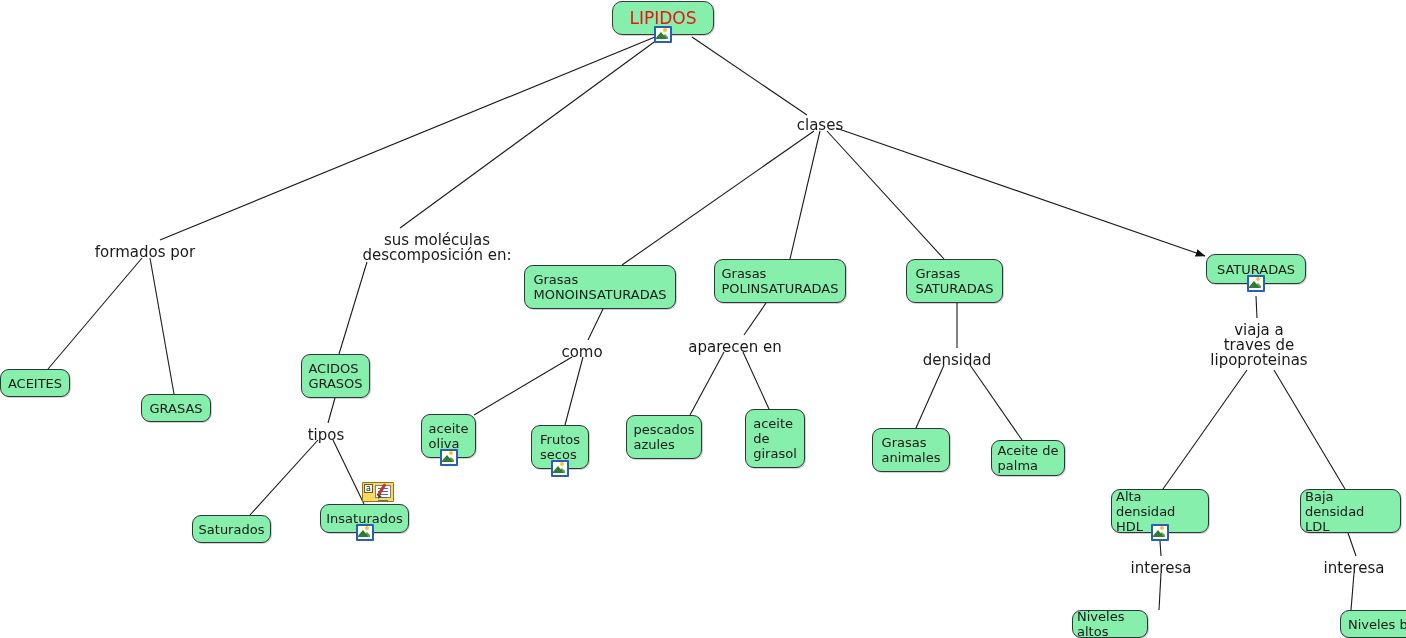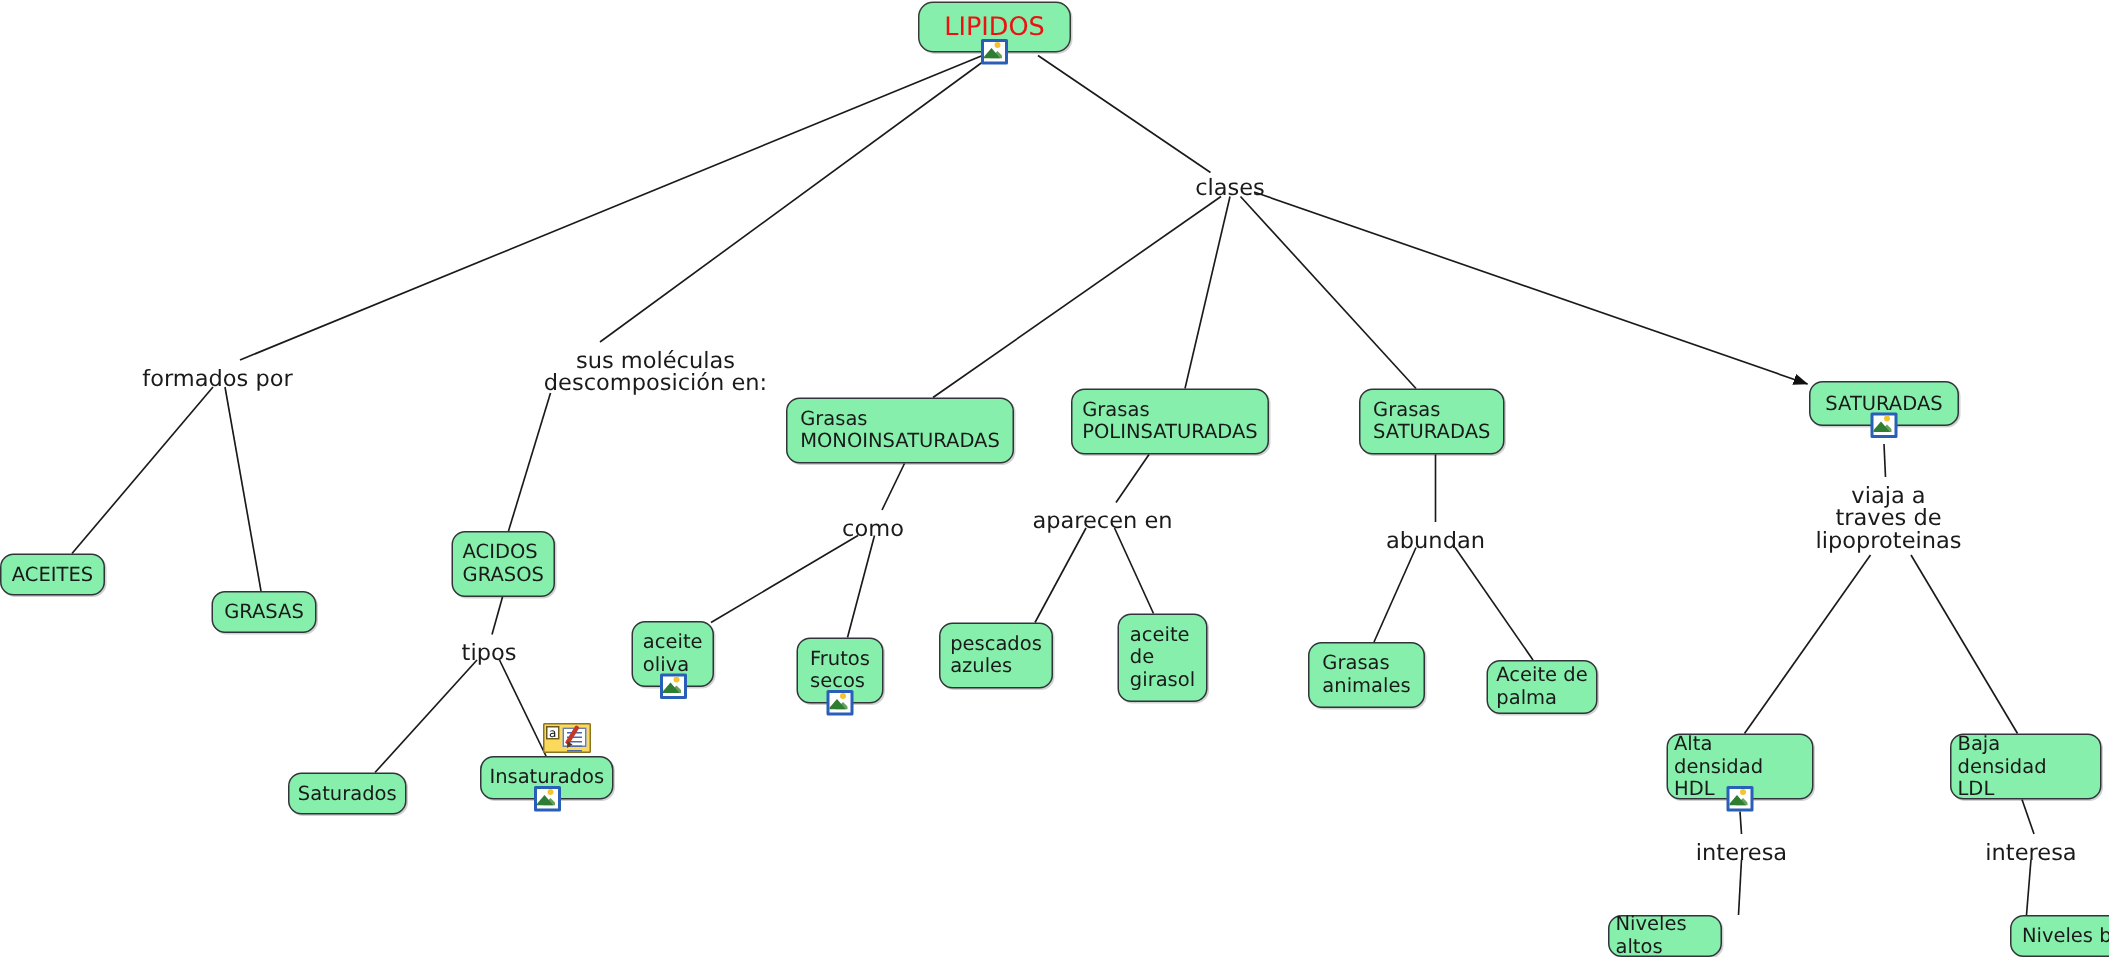--- a/index.html
+++ b/index.html
@@ -299,21 +299,21 @@
       <div class="node" style="left: 1300px; top: 610px; width: 102px; height: 28px; margin-left: 40px;"><span>Niveles bajos</span></div>
     </div>
   <div id="label-layer">
       <div class="linklabel" style="left: 820px; top: 118px;">clases</div>
       <div class="linklabel" style="left: 145px; top: 245px;">formados por</div>
       <div class="linklabel" style="left: 389px; top: 233px; margin-left: 48px;">sus moléculas
 descomposición en:</div>
       <div class="linklabel" style="left: 326px; top: 428px;">tipos</div>
       <div class="linklabel" style="left: 582px; top: 345px;">como</div>
       <div class="linklabel" style="left: 735px; top: 340px;">aparecen en</div>
-      <div class="linklabel" style="left: 957px; top: 353px;">abundan</div>
+      <div class="linklabel" style="left: 957px; top: 353px;">densidad</div>
       <div class="linklabel" style="left: 1259px; top: 323px;">viaja a
 traves de
 lipoproteinas</div>
       <div class="linklabel" style="left: 1161px; top: 561px;">interesa</div>
       <div class="linklabel" style="left: 1354px; top: 561px;">interesa</div>
     </div>
 
 </div>
 
 </body></html>

